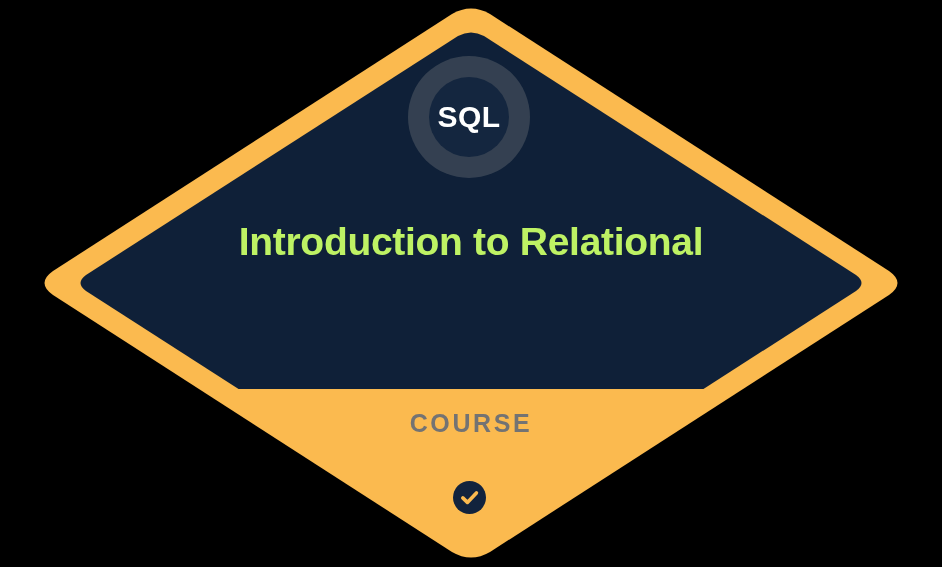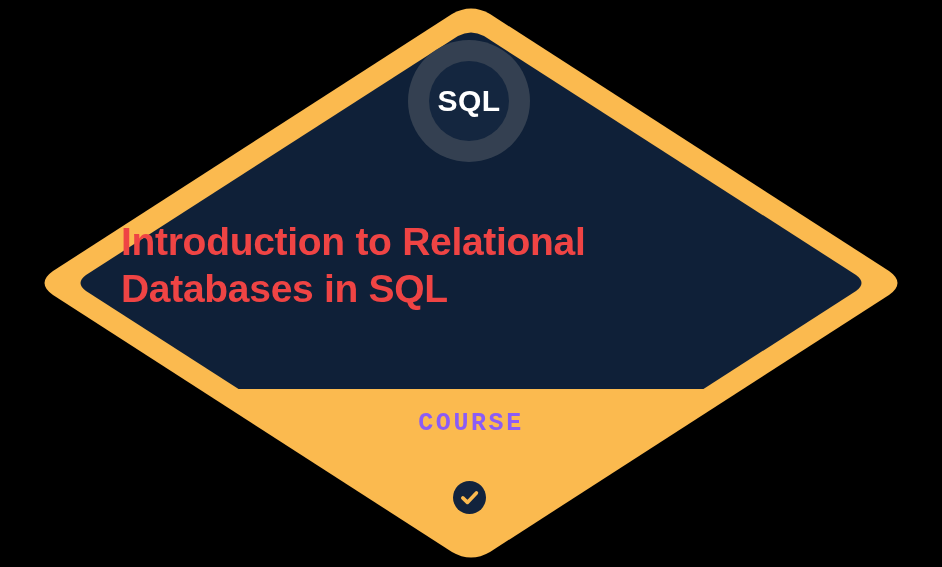--- a/index.html
+++ b/index.html
@@ -36,21 +36,21 @@
     left: 0;
     top: 0;
     width: 942px;
     height: 567px;
   }
 
   
   .sql-medallion {
     position: absolute;
     left: 408px;
-    top: 40px;
+    top: 56px;
     width: 122px;
     height: 122px;
   }
   .sql-ring {
     position: absolute;
     left: 0;
     top: 0;
     width: 122px;
     height: 122px;
     border-radius: 50%;
@@ -82,46 +82,47 @@
     line-height: 1;
     font-family: "Liberation Sans", sans-serif;
   }
 
   
   .course-title {
     position: absolute;
     left: 121px;
     top: 218px;
     width: 700px;
-    color: #ef4444;
+    text-align: center;
+    color: #bef264;
     font-size: 39px;
     font-weight: 700;
     line-height: 47px;
     letter-spacing: -0.3px;
     font-family: "Liberation Sans", sans-serif;
   }
   .course-title .line {
     display: block;
   }
 
   
   .completion {
     position: absolute;
     left: 221px;
     top: 406px;
     width: 500px;
     text-align: center;
   }
   .completion-text {
-    color: #8b5cf6;
+    color: #737373;
     font-size: 25px;
     font-weight: 700;
     letter-spacing: 2.6px;
     line-height: 35px;
-    font-family: Liberation Mono, monospace;
+    font-family: Liberation Sans, sans-serif;
   }
   .completion-text .line {
     display: block;
   }
 
   .check-badge {
     position: absolute;
     left: 453px;
     top: 481px;
     width: 33px;
@@ -175,21 +176,20 @@
   <div class="overlay">
 
     <div class="sql-medallion">
       <div class="sql-ring"></div>
       <div class="sql-core"></div>
       <div class="sql-label">SQL</div>
     </div>
 
     <div class="course-title">
       <span class="line">Introduction to Relational</span>
-      <span class="line">Databases in SQL</span>
     </div>
 
     <div class="completion">
       <div class="completion-text">
         <span class="line">COURSE</span>
       </div>
     </div>
 
     <div class="check-badge">
       <svg viewBox="0 0 33 33" aria-hidden="true">

